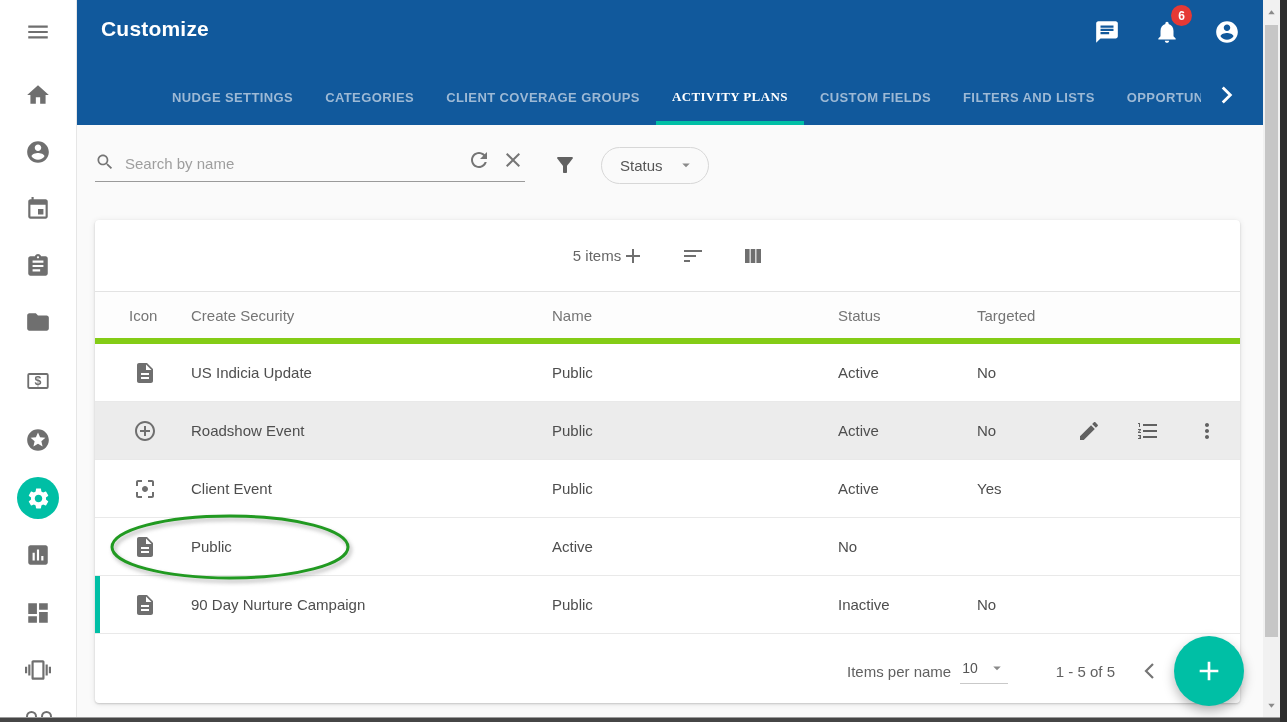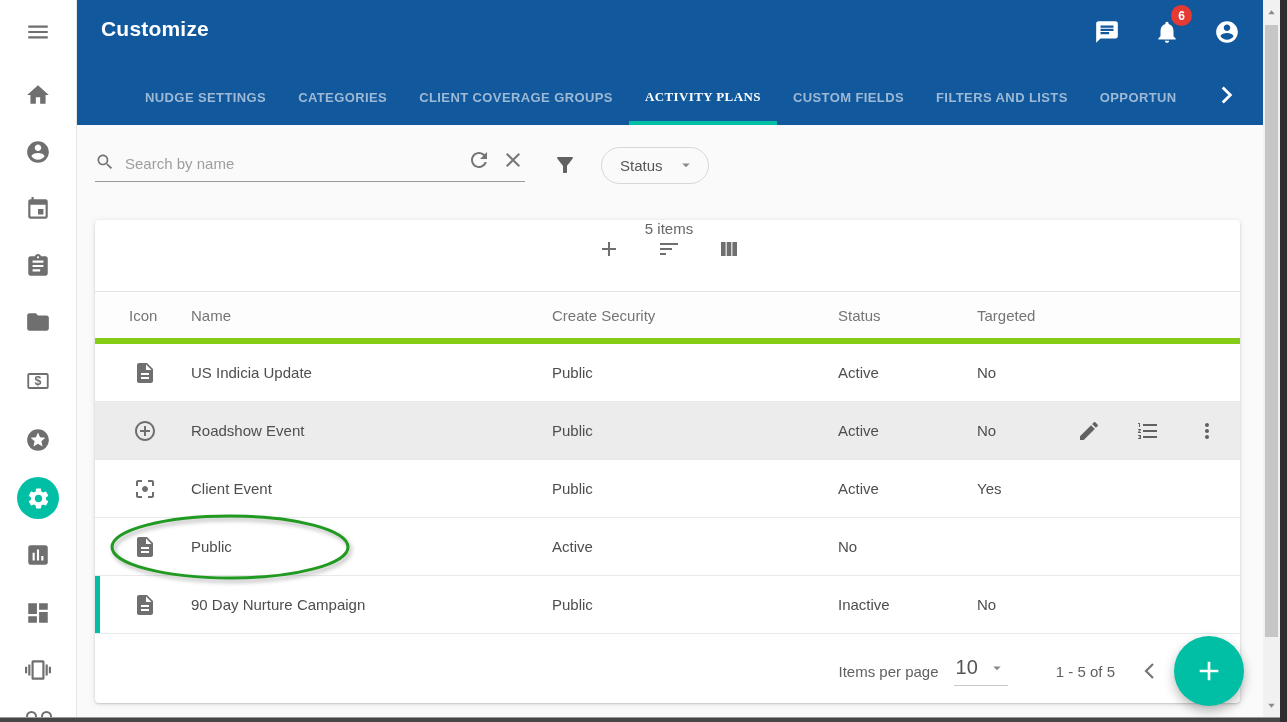--- a/index.html
+++ b/index.html
@@ -27,21 +27,21 @@
   .main { position:absolute; left:77px; top:0; width:1186px; height:604px; }
   .topbar { position:absolute; top:0; left:0; right:0; height:125px; background:var(--header,#11599c); }
   .title { position:absolute; left:24px; top:17px; font-size:21px; font-weight:700; color:#fff; letter-spacing:.2px; }
   .topbar-icons { position:absolute; top:19px; right:23px; display:flex; gap:34px; align-items:center; }
   .tb-btn { position:relative; width:26px; height:26px; color:#fff; background:none; border:none; padding:0; }
   .tb-btn .ic { width:26px; height:26px; }
   .badge { position:absolute; top:-14px; right:-12px; min-width:21px; height:21px; border-radius:50%;
            background:var(--badge,#e53935); color:#fff; font-size:12px; font-weight:700;
            display:flex; align-items:center; justify-content:center; }
 
-  .tabs { position:absolute; left:52px; right:62px; bottom:0; height:56px; display:flex;
+  .tabs { position:absolute; left:79px; right:62px; bottom:0; height:56px; display:flex;
           align-items:stretch; overflow:hidden; }
   .tab { background:none; border:none; padding:0 16px; display:flex; align-items:center;
          color:#9db9d5; font-size:13px; font-weight:700; letter-spacing:.4px; white-space:nowrap;
          border-top:4px solid transparent; border-bottom:4px solid transparent; }
   .tab.active { color:#fff; border-bottom-color:var(--accent,#00bfa5);font-family:Liberation Serif, serif; }
   .tabs-next { position:absolute; right:22px; bottom:16px; width:28px; height:28px; color:#fff;
                background:none; border:none; padding:0; }
   .tabs-next .ic { width:26px; height:26px; }
 
   
@@ -56,22 +56,22 @@
   .icon-btn { background:none; border:none; padding:0; color:#757575; width:24px; height:24px; flex:none; }
   .icon-btn .ic { width:24px; height:24px; }
   .filter-btn { margin-left:28px; color:#616161; }
   .chip { margin-left:24px; height:37px; border:1px solid #d7d7d7; border-radius:19px; background:transparent;
           display:flex; align-items:center; gap:14px; padding:0 13px 0 18px; font-size:15px; color:#555; }
   .chip .ic { width:18px; height:18px; color:#8a8a8a; }
 
   
   .card { position:absolute; left:18px; top:95px; width:1145px; height:483px; background:#fff;
           border-radius:4px; box-shadow:0 1px 2px rgba(0,0,0,.16), 0 1px 6px rgba(0,0,0,.10); }
-  .card-toolbar { height:71px; display:flex; align-items:center; justify-content:flex-start;
-                  padding:0 19px 0 22px;flex-direction:column; }
+  .card-toolbar { height:71px; display:flex; align-items:center; justify-content:center;
+                  padding:0 19px 0 22px; }
   .items-count { font-size:15px; color:#666; }
   .toolbar-actions { display:flex; gap:36px; }
   .toolbar-actions .icon-btn { color:#6f6f6f; }
 
   .grid { display:grid; grid-template-columns:96px 361px 286px 139px 73px 1fr; align-items:center; }
   .thead { height:53px; border-top:1px solid #e3e3e3; border-bottom:6px solid #84cc16;
            color:#757575; font-size:15px; background:#fdfdfd; }
   .th-icon { padding-left:34px; }
   .trow { height:58px; border-bottom:1px solid #e9e9e9; position:relative; font-size:15px; color:#4e4e4e; }
   .trow .c-icon { padding-left:38px; color:#6f6f6f; display:flex; }
@@ -84,22 +84,22 @@
   .c-actions .icon-btn { color:#616161; }
 
   .annotation { position:absolute; left:8px; top:292px; width:254px; height:70px; pointer-events:none;
                 filter:drop-shadow(2px 3px 2px rgba(70,70,70,.40)); }
   .annotation ellipse { stroke:var(--annotation,#219a21); }
 
   .card-footer { position:absolute; left:0; right:0; bottom:0; height:64px; display:flex;
                  align-items:center; justify-content:flex-end; padding-right:78px;
                  color:#616161; font-size:15px; }
   .page-size { border:none; border-bottom:1px solid #c9c9c9; background:none; display:flex;
-               align-items:center; gap:10px; padding:0 2px 6px 2px; font-size:20px; color:#555;
-               margin-left:15px; }
+               align-items:center; gap:10px; padding:0 2px 6px 2px; font-size:14px; color:#555;
+               margin-left:9px; }
   .page-size .ic { width:18px; height:18px; color:#8a8a8a; }
   .page-range { margin-left:48px; }
   .prev-btn { margin-left:23px; color:#757575; }
 
   .fab { position:absolute; left:1097px; top:511px; width:70px; height:70px; border-radius:50%;
          background:var(--accent,#00bfa5); border:none; color:#fff; display:flex; align-items:center;
          justify-content:center; box-shadow:0 5px 12px rgba(0,0,0,.28); z-index:6; }
   .fab .ic { width:32px; height:32px; }
 
   
@@ -386,22 +386,22 @@
             <button class="icon-btn">
                 <svg class="ic">
                   <use href="#i-columns"></use>
                 </svg>
               </button>
           </div>
         </div>
 
         <div class="thead grid">
           <div class="th-icon">Icon</div>
+          <div>Create Security</div>
           <div>Name</div>
-          <div>Create Security</div>
           <div>Status</div>
           <div>Targeted</div>
           <div></div>
         </div>
 
         <div id="tbody">
             <div class="trow grid">
     <div class="c-icon">
                 <svg class="ic row-ic">
                   <use href="#i-document"></use>
@@ -540,21 +540,21 @@
                 </button>
     </div>
   </div>
           </div>
 
         <svg class="annotation" viewBox="0 0 254 70">
           <ellipse cx="127" cy="35" rx="118" ry="31" fill="none" stroke-width="3"></ellipse>
         </svg>
 
         <div class="card-footer">
-          <span>Items per page</span>
+          <span>Items per name</span>
           <button class="page-size">
             <span>10</span>
             <svg class="ic">
                 <use href="#i-caret-down"></use>
               </svg>
           </button>
           <span class="page-range">1 - 5 of 5</span>
           <button class="icon-btn prev-btn">
               <svg class="ic">
                 <use href="#i-chev-left"></use>

